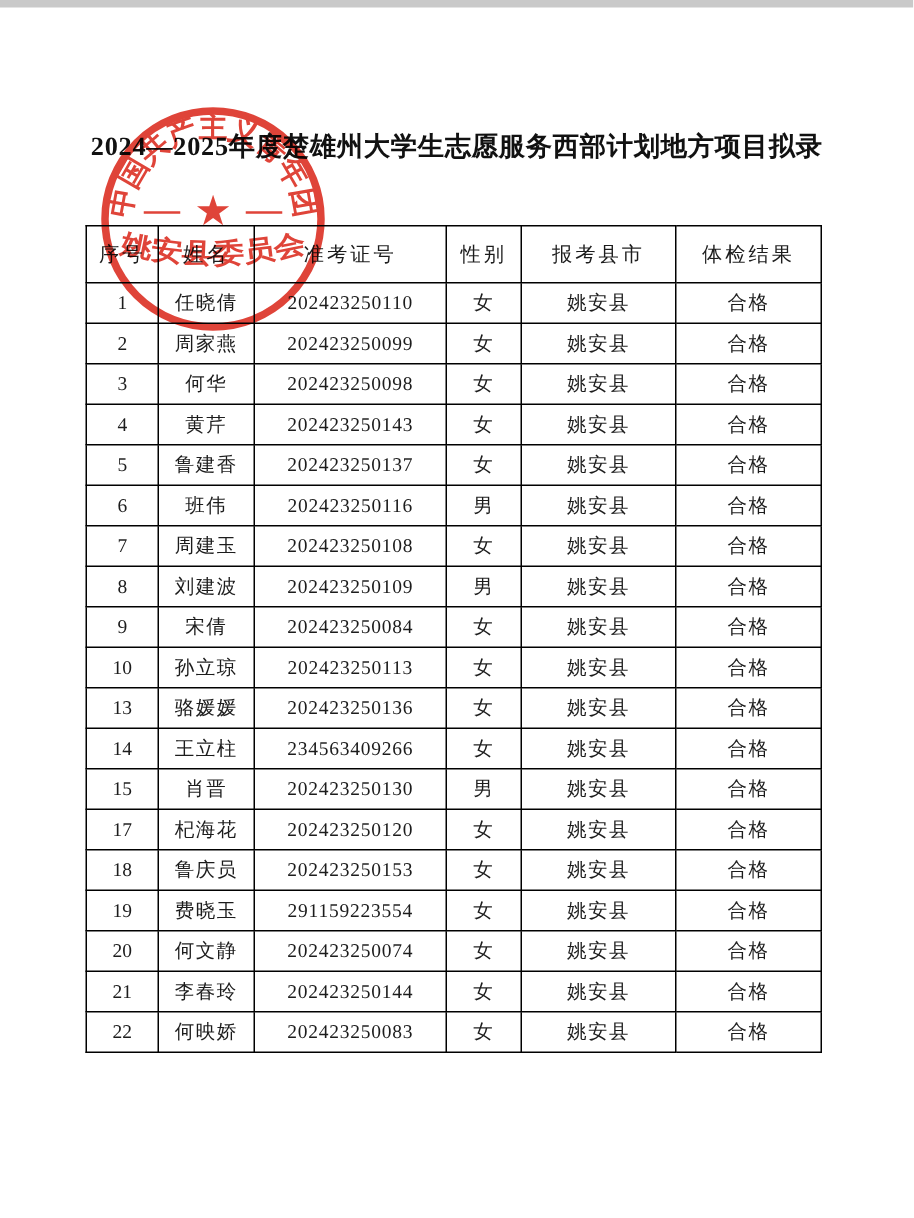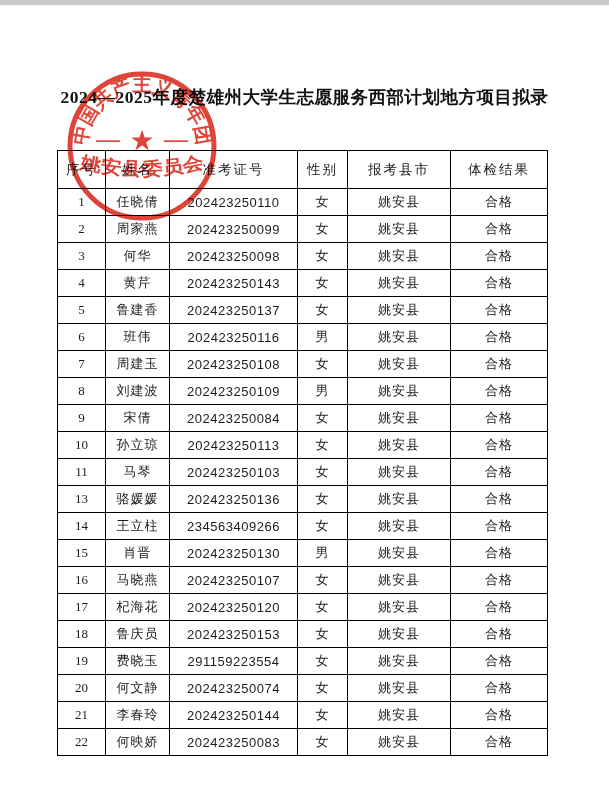--- a/index.html
+++ b/index.html
@@ -57,21 +57,21 @@
     letter-spacing: 2px;
   }
   table.roster td { height: 26px; font-size: 13px; }
   .w-seq    { width: 48px;  }
   .w-name   { width: 64px;  }
   .w-exam   { width: 128px; }
   .w-gender { width: 50px;  }
   .w-county { width: 103px; }
   .w-result { width: 97px;  }
   td.col-0 { font-size: 14px; font-family: "Liberation Serif", serif; }
-  td.col-2 { font-size: 15px; font-family: Liberation Sans, sans-serif; letter-spacing: 0.5px; }
+  td.col-2 { font-size: 15px; font-family: Liberation Serif, serif; letter-spacing: 0.5px; }
   td.col-1, td.col-3, td.col-4, td.col-5 { letter-spacing: 1px; }
   .stamp {
     position: absolute;
     left: 42px;
     top: 46px;
     width: 200px;
     height: 200px;
     mix-blend-mode: multiply;
     opacity: 0.9;
     pointer-events: none;
@@ -182,56 +182,40 @@
         </tr>
         <tr>
           <td class="col-0">10</td>
           <td class="col-1">孙立琼</td>
           <td class="col-2">202423250113</td>
           <td class="col-3">女</td>
           <td class="col-4">姚安县</td>
           <td class="col-5">合格</td>
         </tr>
         <tr>
-          <td class="col-0">11</td>
-          <td class="col-1">马琴</td>
-          <td class="col-2">202423250103</td>
-          <td class="col-3">女</td>
-          <td class="col-4">姚安县</td>
-          <td class="col-5">合格</td>
-        </tr>
-        <tr>
           <td class="col-0">13</td>
           <td class="col-1">骆媛媛</td>
           <td class="col-2">202423250136</td>
           <td class="col-3">女</td>
           <td class="col-4">姚安县</td>
           <td class="col-5">合格</td>
         </tr>
         <tr>
           <td class="col-0">14</td>
           <td class="col-1">王立柱</td>
           <td class="col-2">234563409266</td>
           <td class="col-3">女</td>
           <td class="col-4">姚安县</td>
           <td class="col-5">合格</td>
         </tr>
         <tr>
           <td class="col-0">15</td>
           <td class="col-1">肖晋</td>
           <td class="col-2">202423250130</td>
           <td class="col-3">男</td>
-          <td class="col-4">姚安县</td>
-          <td class="col-5">合格</td>
-        </tr>
-        <tr>
-          <td class="col-0">16</td>
-          <td class="col-1">马晓燕</td>
-          <td class="col-2">202423250107</td>
-          <td class="col-3">女</td>
           <td class="col-4">姚安县</td>
           <td class="col-5">合格</td>
         </tr>
         <tr>
           <td class="col-0">17</td>
           <td class="col-1">杞海花</td>
           <td class="col-2">202423250120</td>
           <td class="col-3">女</td>
           <td class="col-4">姚安县</td>
           <td class="col-5">合格</td>

